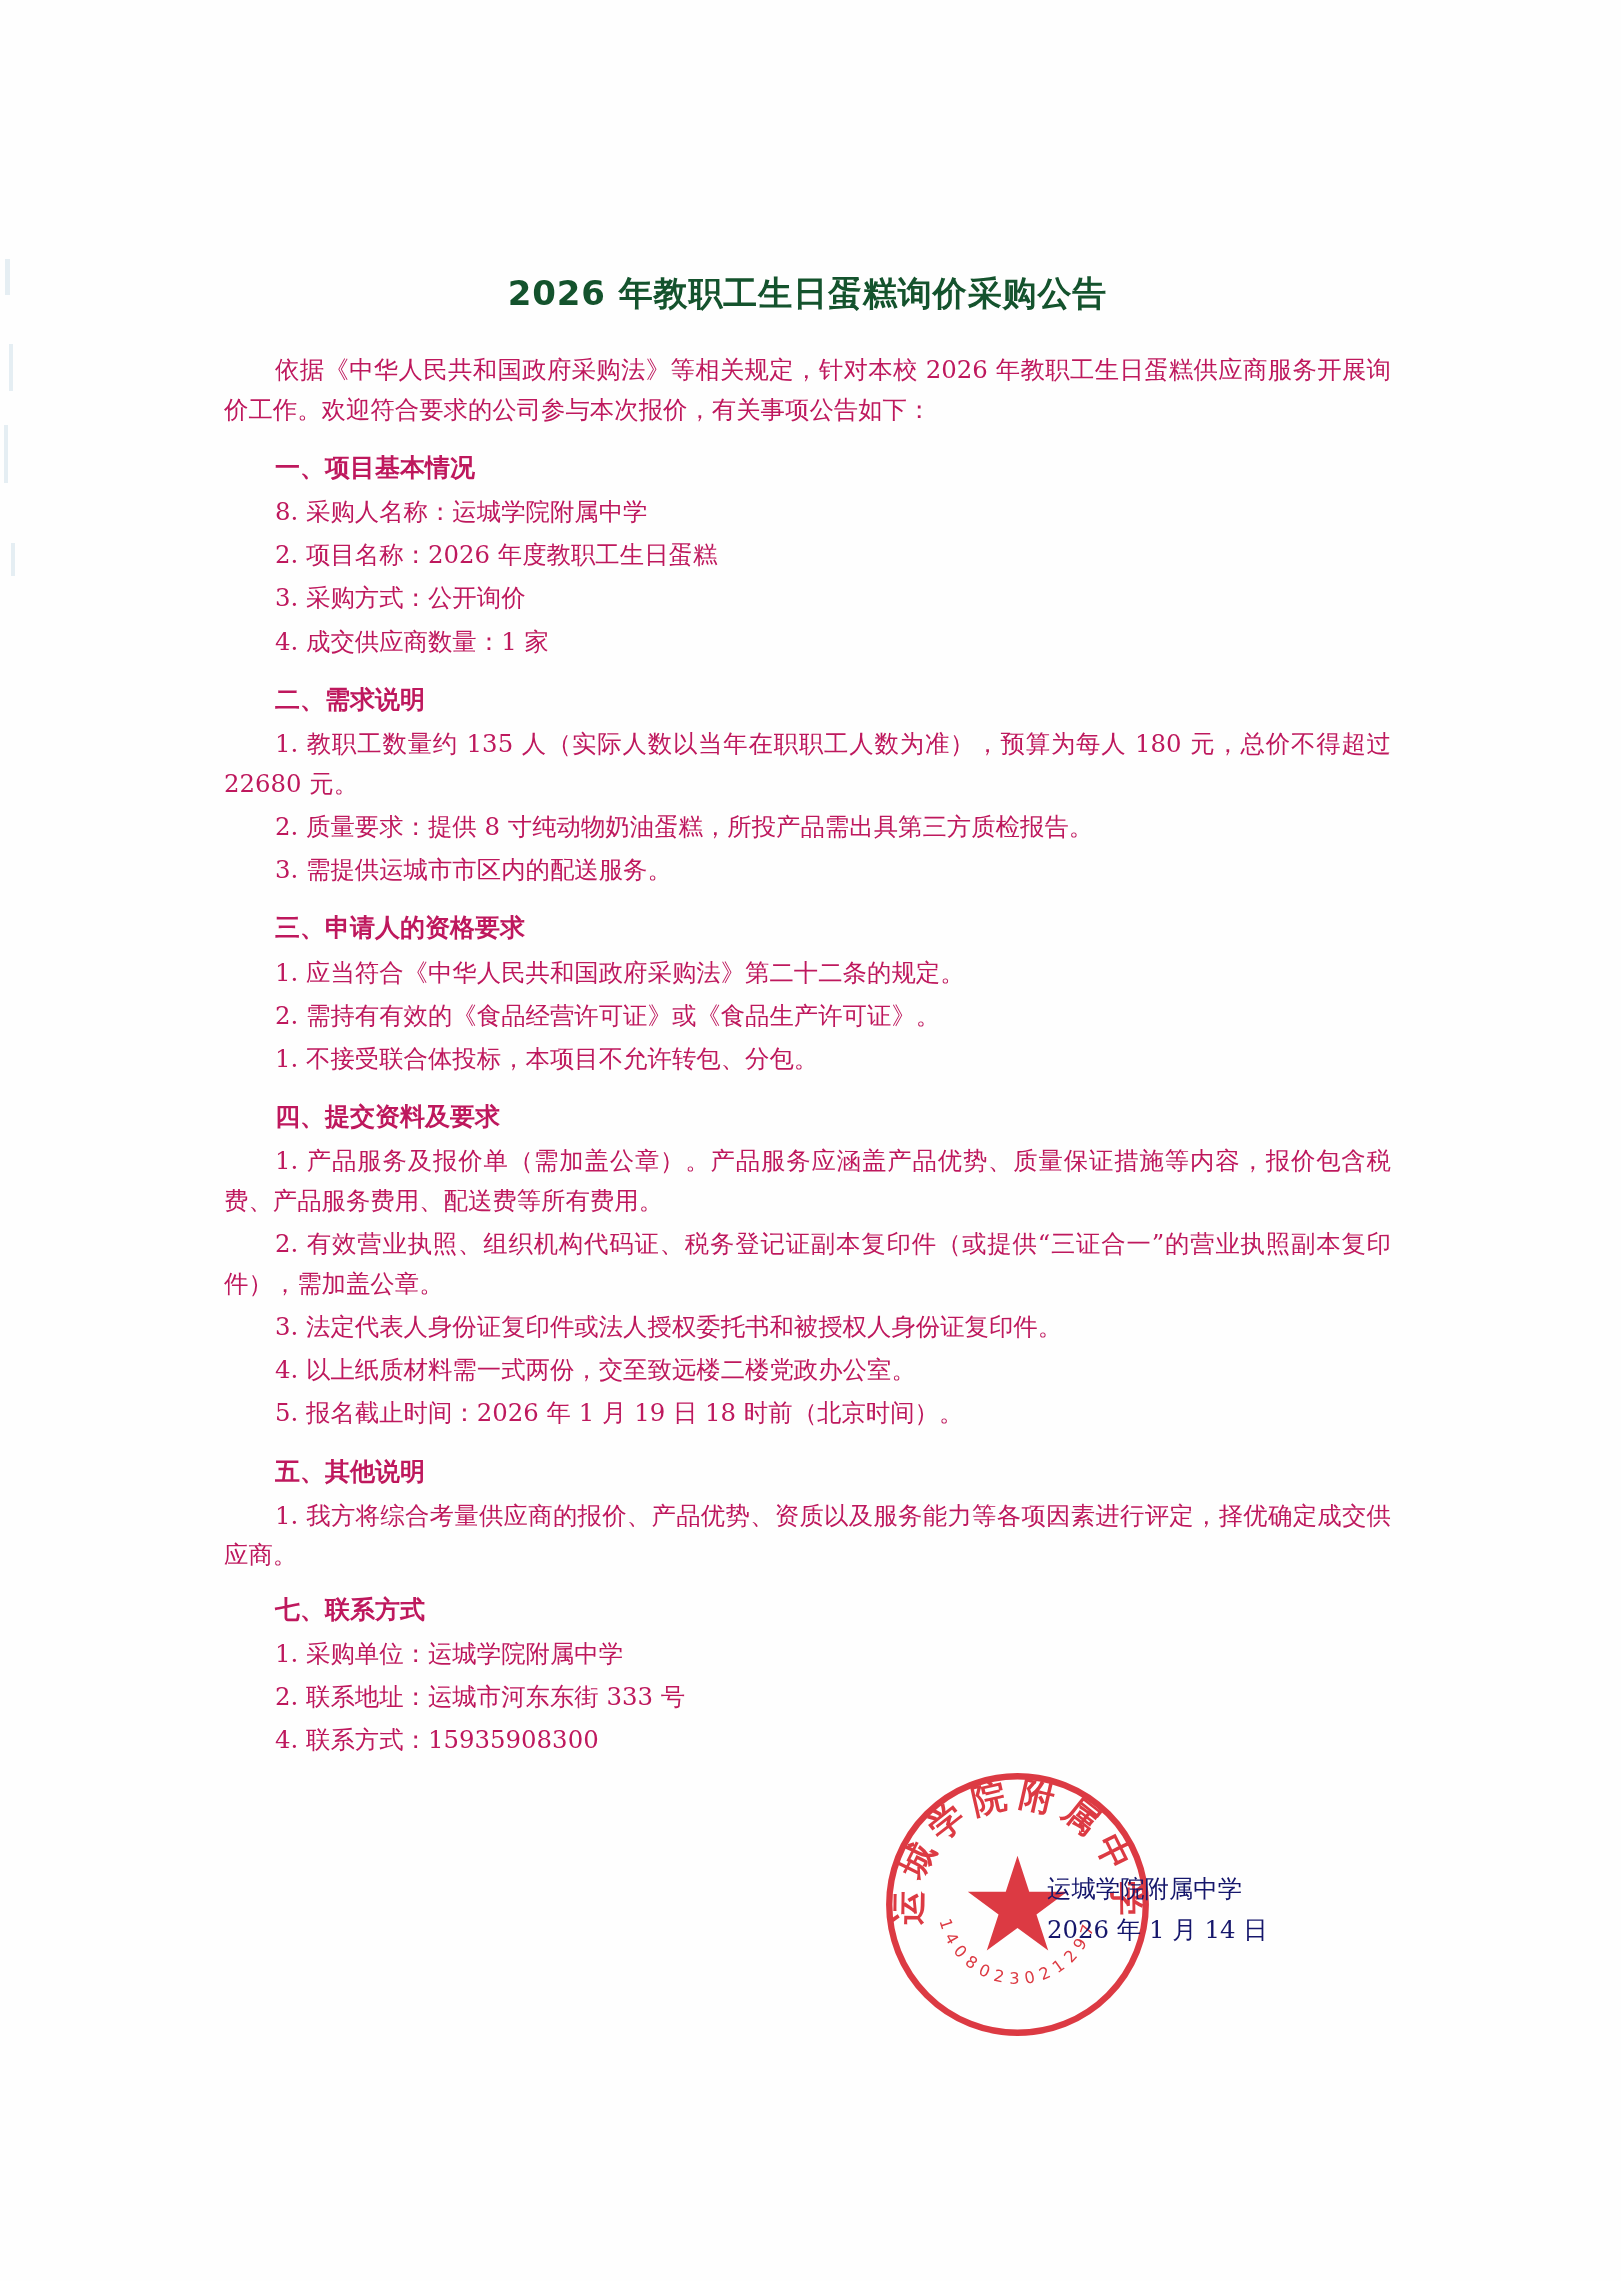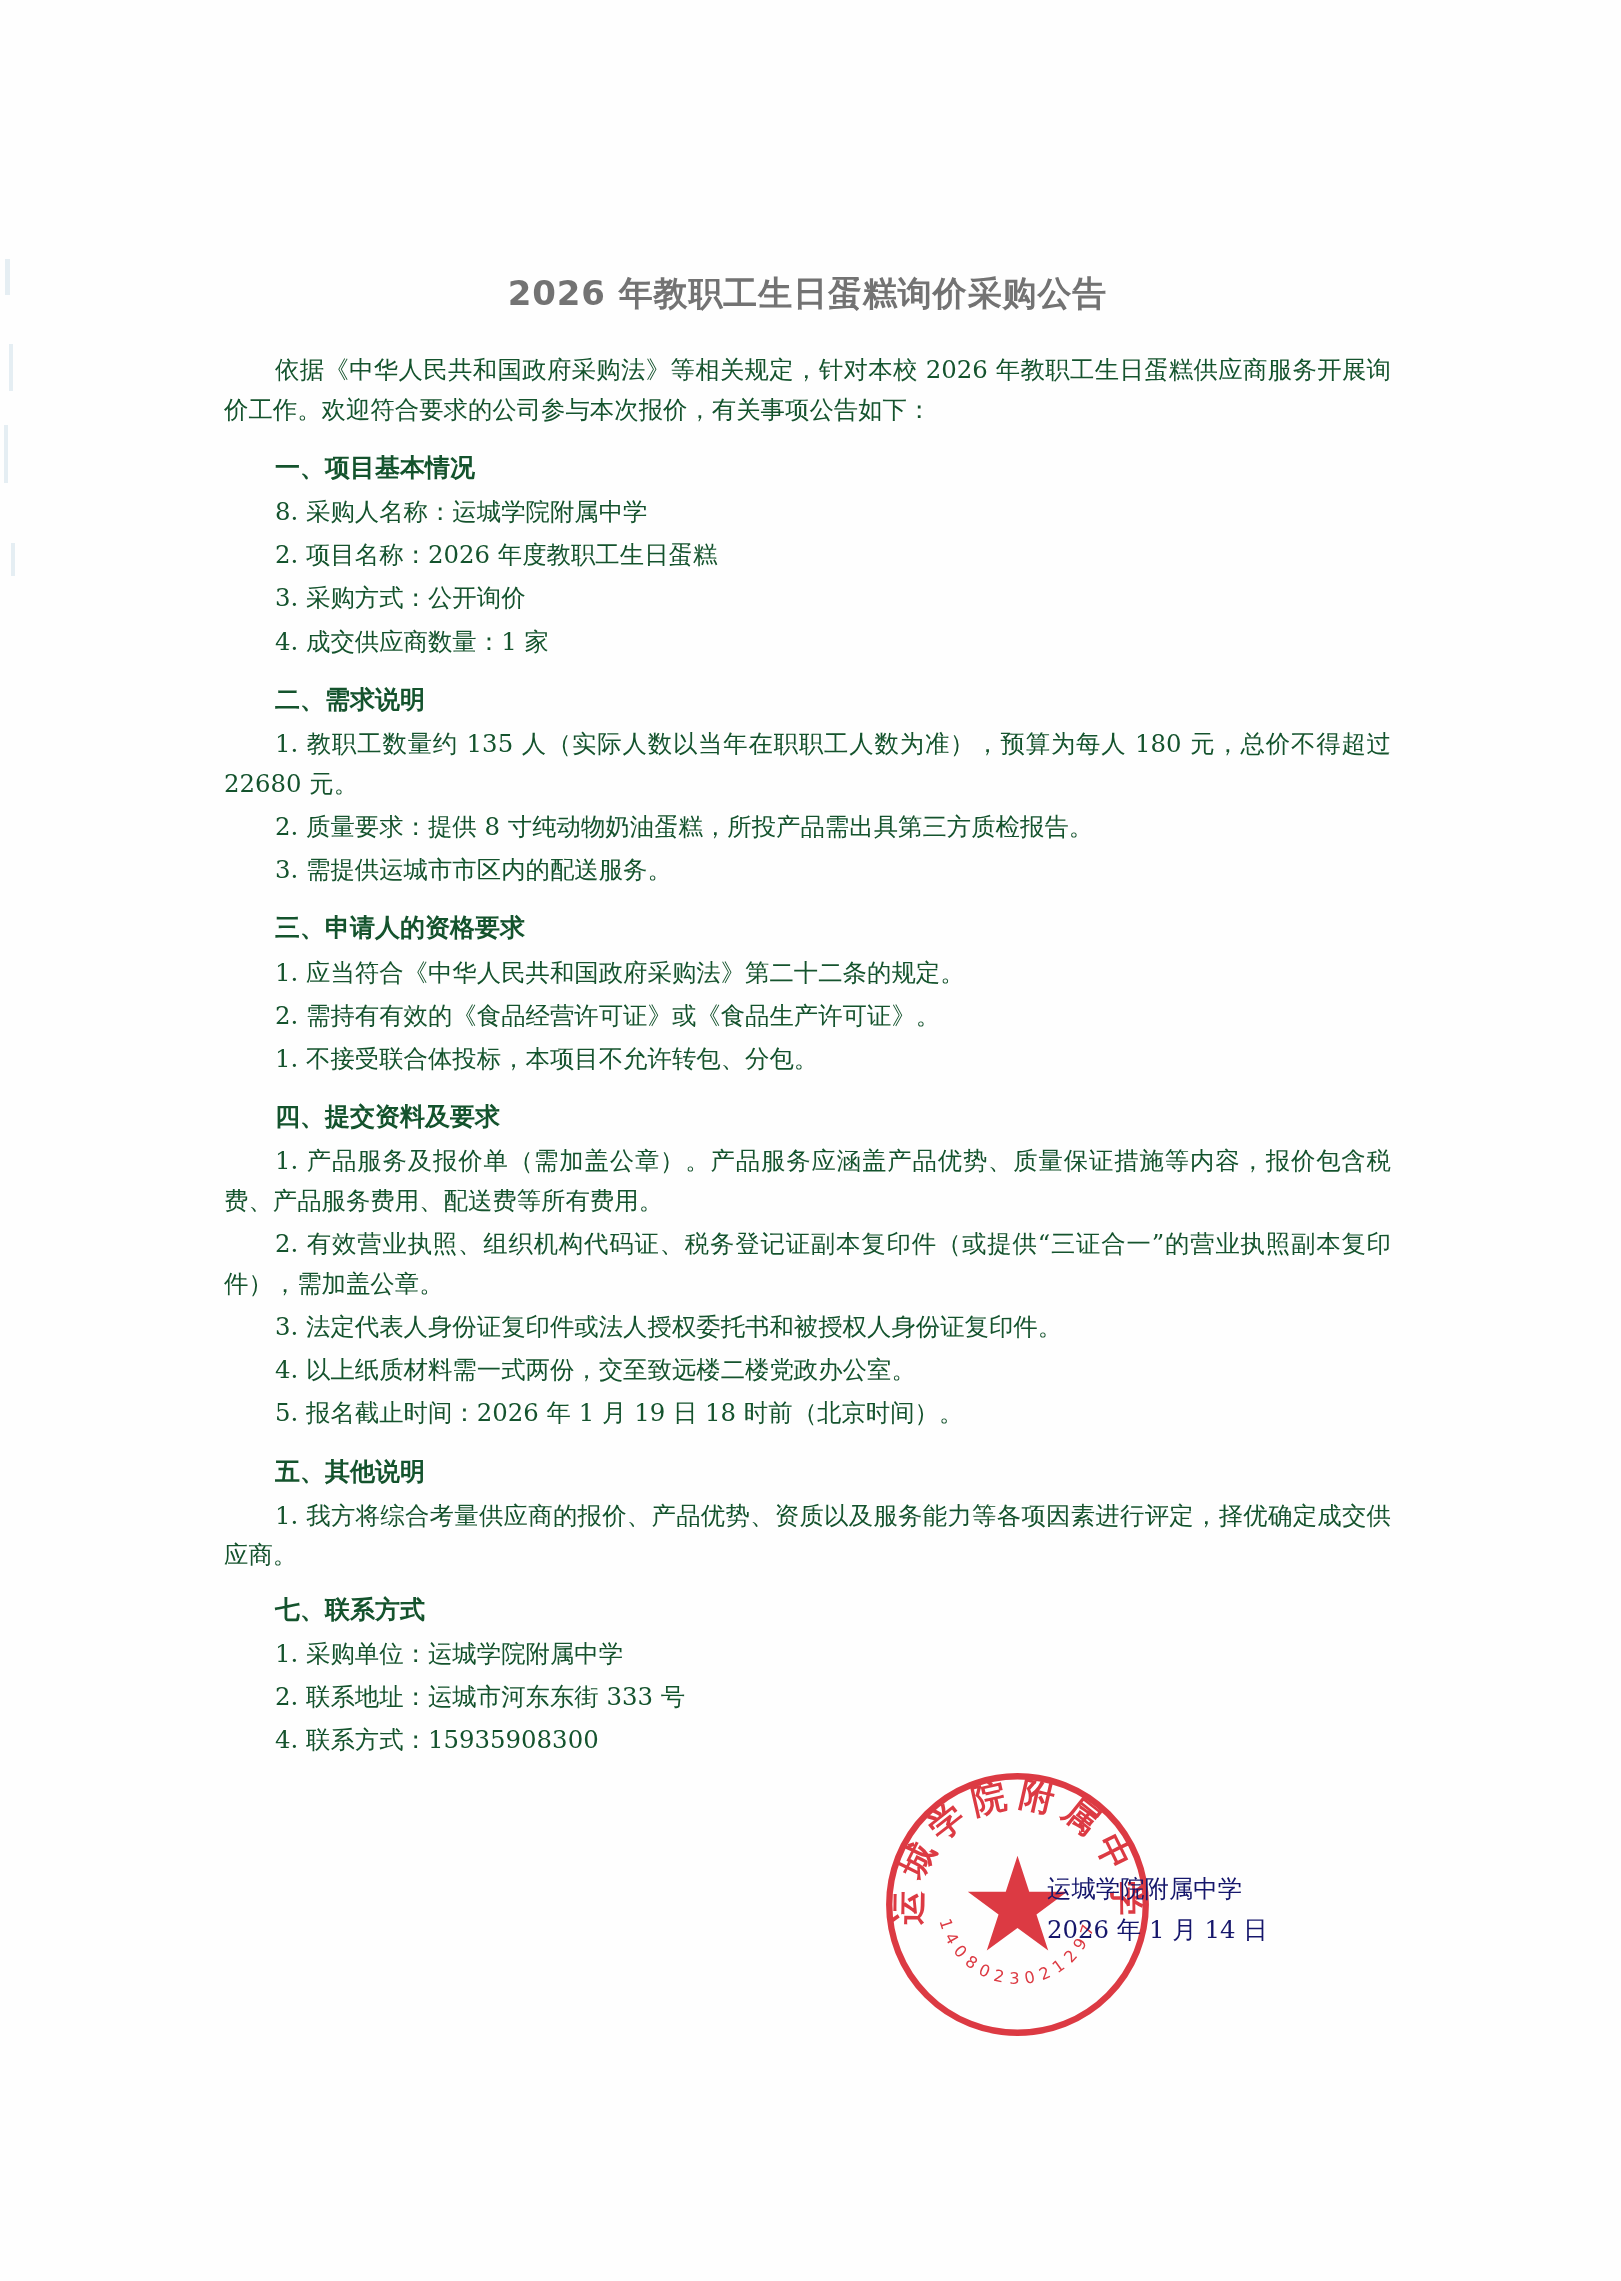--- a/index.html
+++ b/index.html
@@ -32,30 +32,30 @@
     position: absolute;
     left: 224px;
     top: 271px;
     width: 1167px;
   }
   .doc-title {
     text-align: center;
     font-size: 34px;
     font-weight: bold;
     letter-spacing: 0.9px;
-    color: #737373;
+    color: #14532d;
     margin-bottom: 33px;
     font-family: "DejaVu Sans", sans-serif;
   }
   p {
     margin: 0 0 3.6px 0;
     font-size: 24.4px;
     line-height: 1.62;
     text-align: justify;
-    color: #14532d;
+    color: #be185d;
   }
   .indent2 { text-indent: 51px; }
   .section-head {
     font-weight: bold;
     font-family: "DejaVu Sans", sans-serif;
     text-indent: 51px;
     font-size: 25px;
     margin-top: 19px;
   }
   .list-item {

